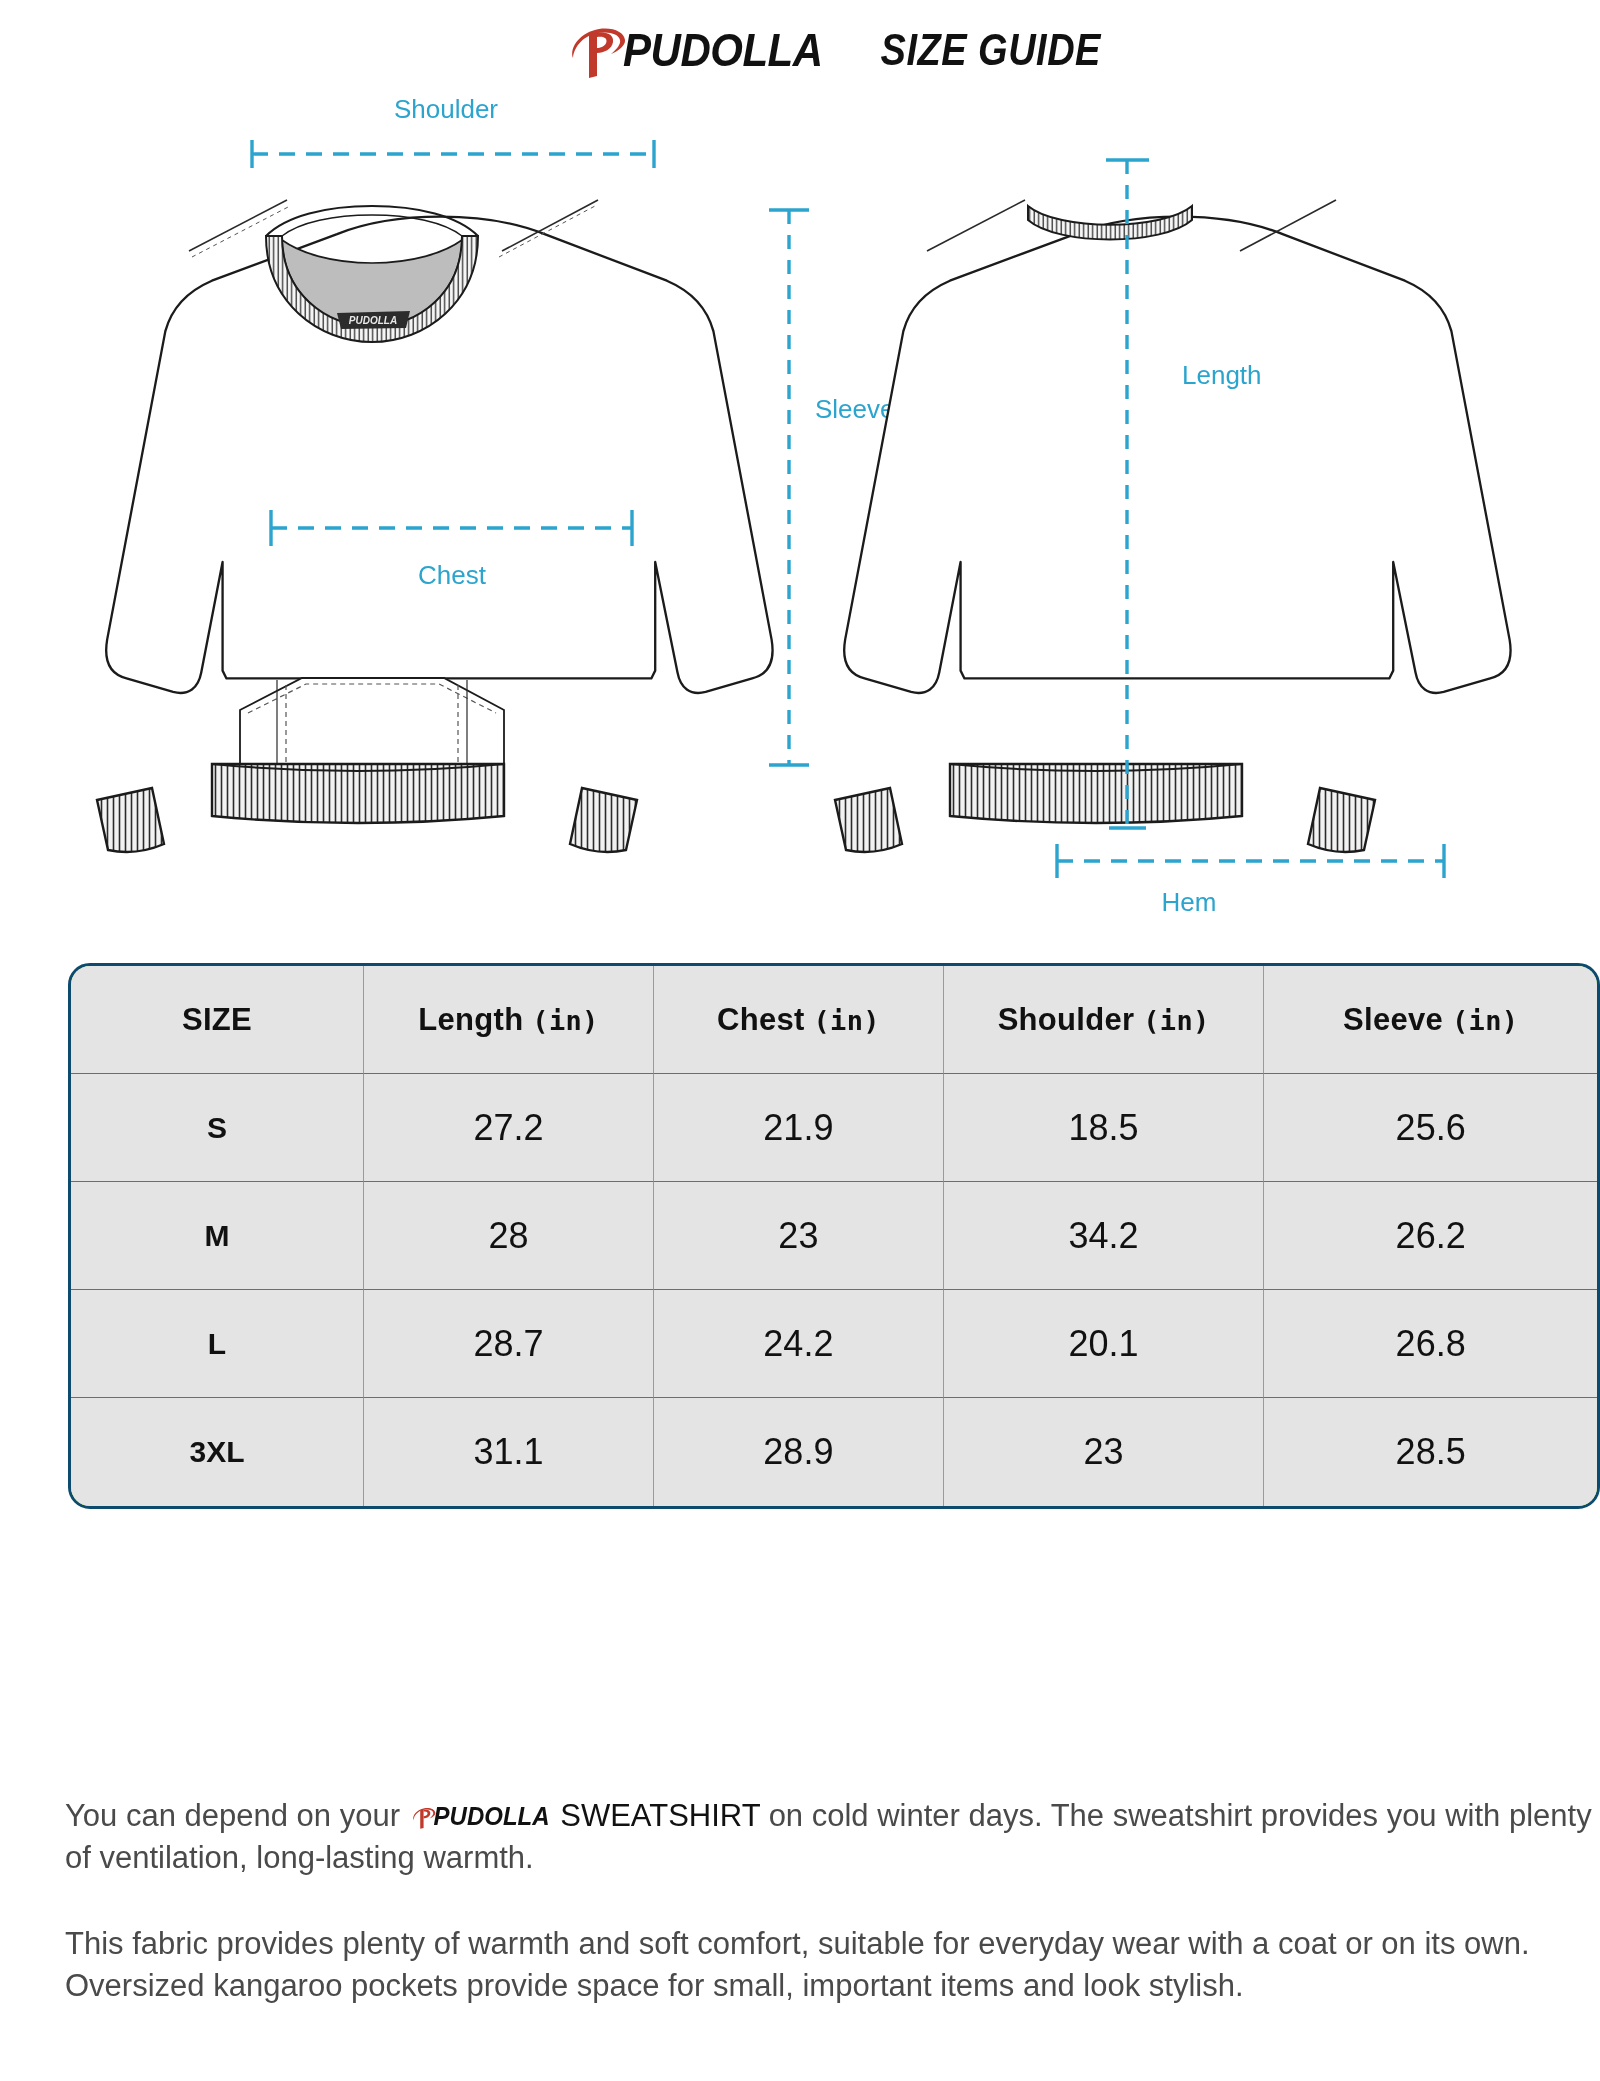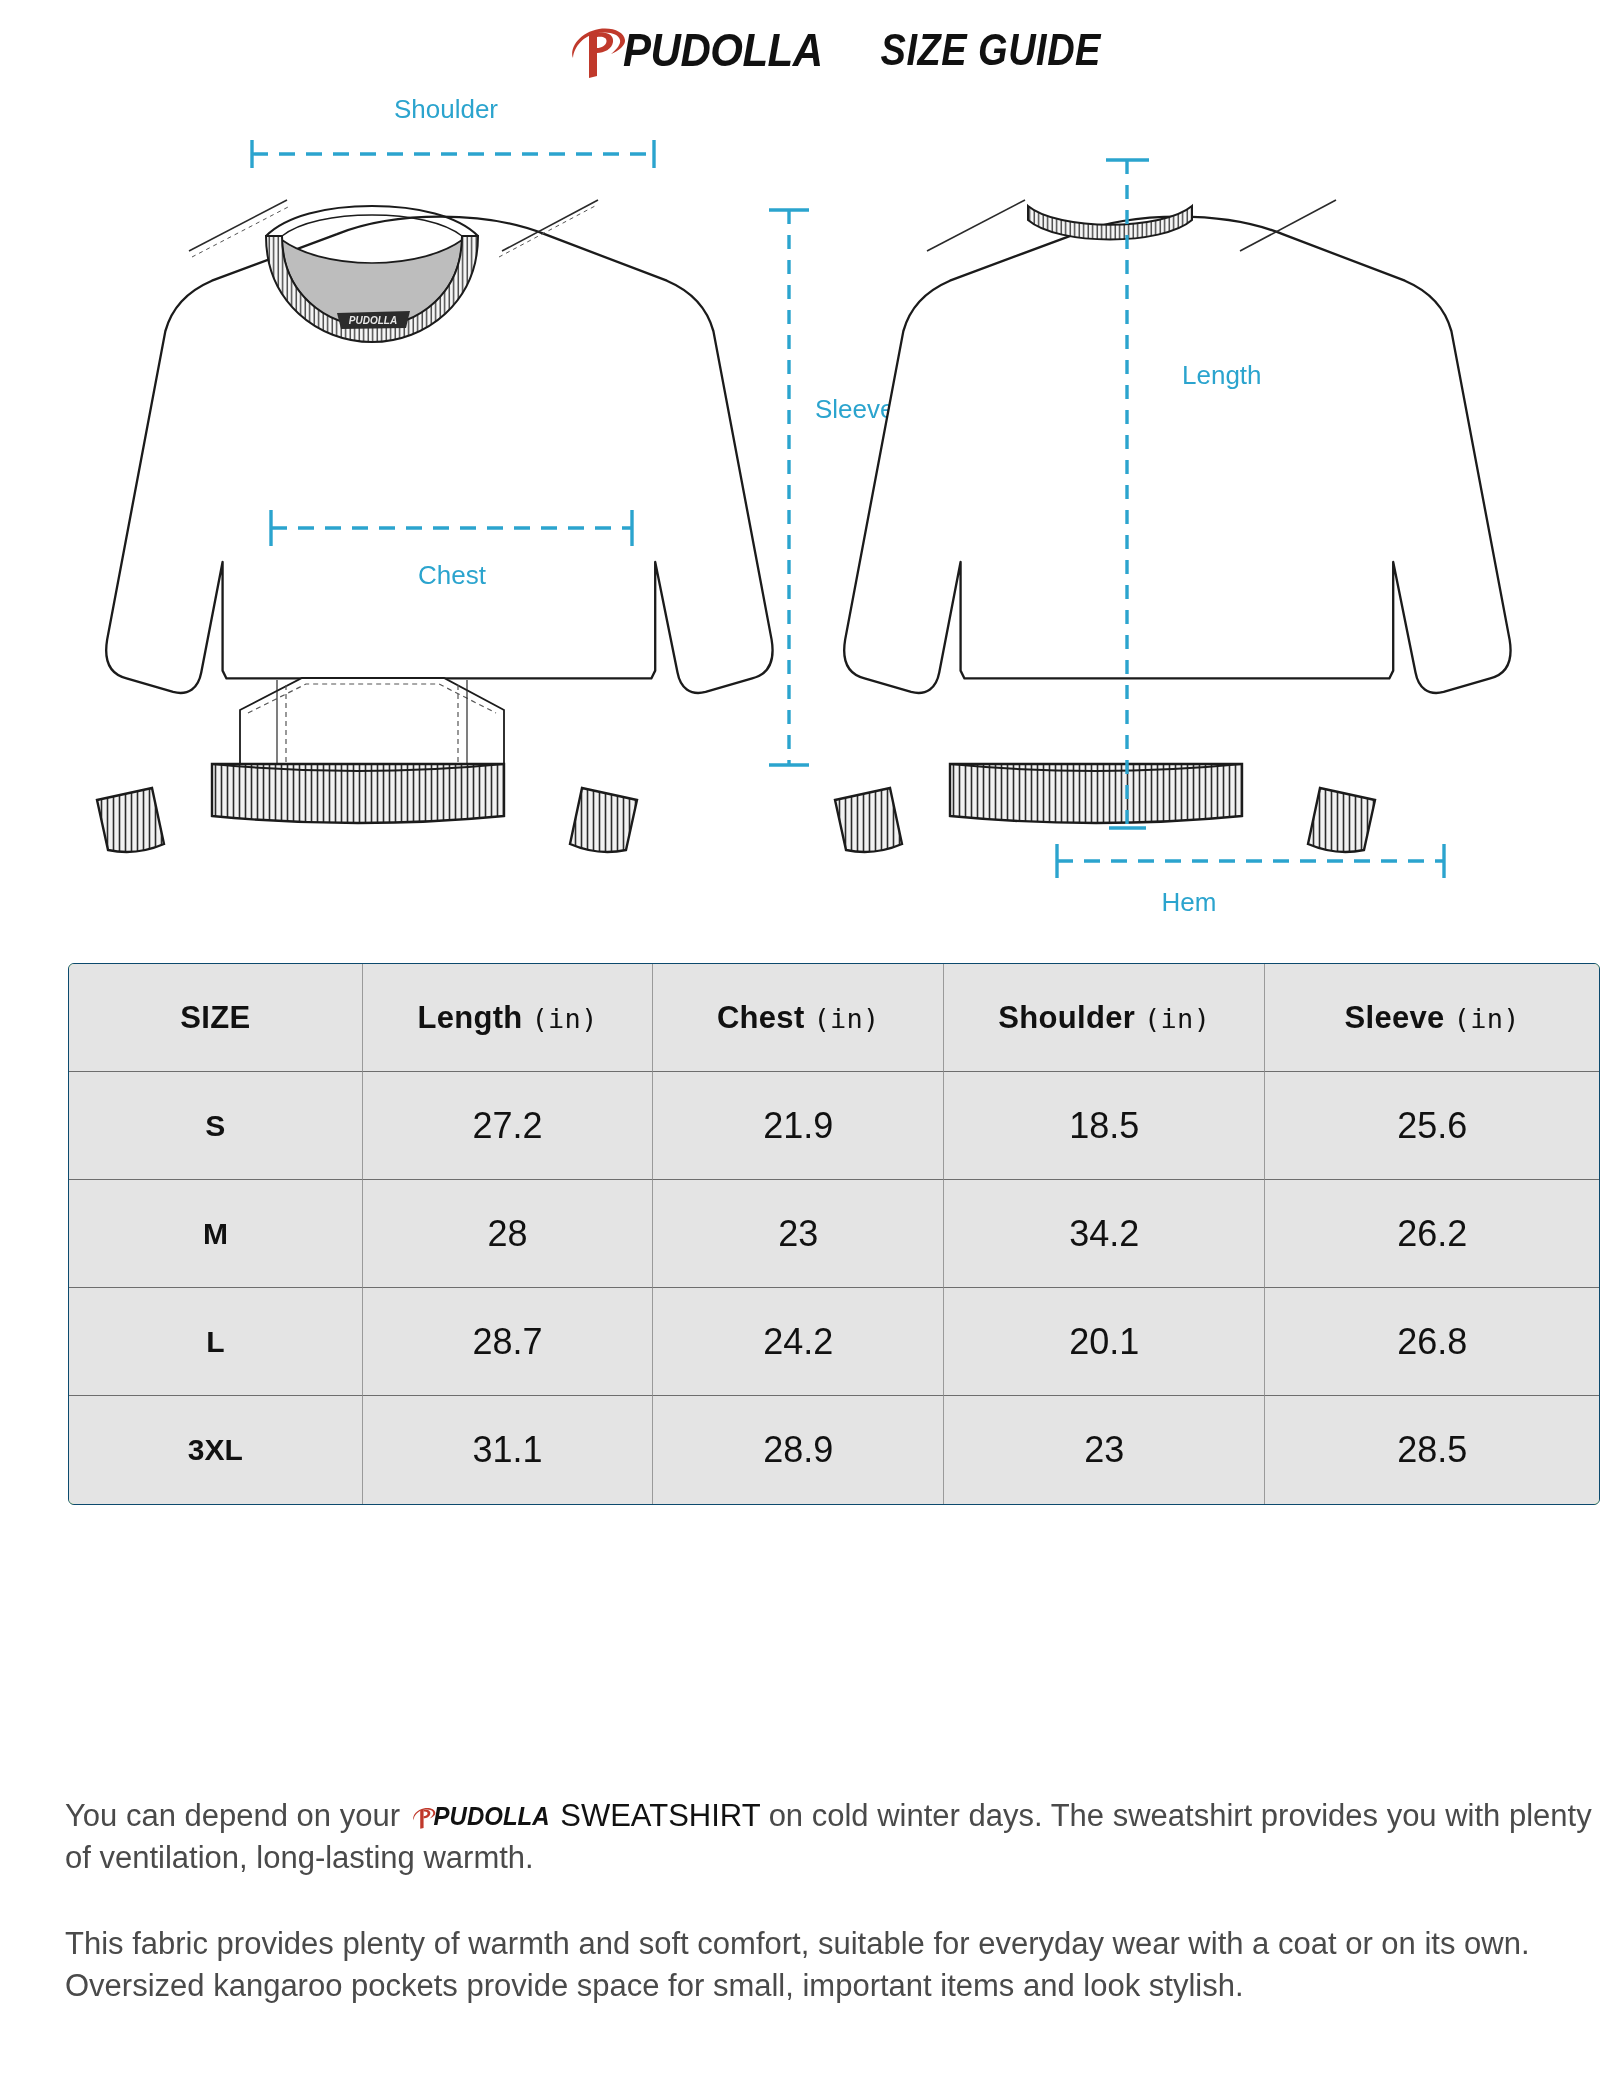--- a/index.html
+++ b/index.html
@@ -67,22 +67,22 @@
   .size-table-wrap{
     position:absolute;
     left:34px; top:963px;
     width:1532px;
   }
   table.size-table{
     width:100%;
     border-collapse:separate;
     border-spacing:0;
     background:#bef264;
-    border:1px solid #0c4a6e;
-    border-radius:6px;
+    border:3px solid #0c4a6e;
+    border-radius:22px;
     overflow:hidden;
     table-layout:fixed;
   }
   table.size-table th,
   table.size-table td{
     text-align:center;
     vertical-align:middle;
     color:#111;
     background:#e4e4e4;
     border-right:1px solid #9a9a9a;
@@ -94,21 +94,21 @@
 
   table.size-table th{
     height:108px;
     font-size:31px;
     font-weight:bold;
     letter-spacing:0.3px;
   }
   table.size-table th .unit{
     font-family:"DejaVu Sans Mono", monospace;
     font-size:27px;
-    font-weight:normal;
+    font-weight:bold;
     text-align:center;
   }
   table.size-table td{
     height:108px;
     font-size:36px;
   }
   table.size-table td.size-cell{
     font-size:30px;
     font-weight:bold;
   }

